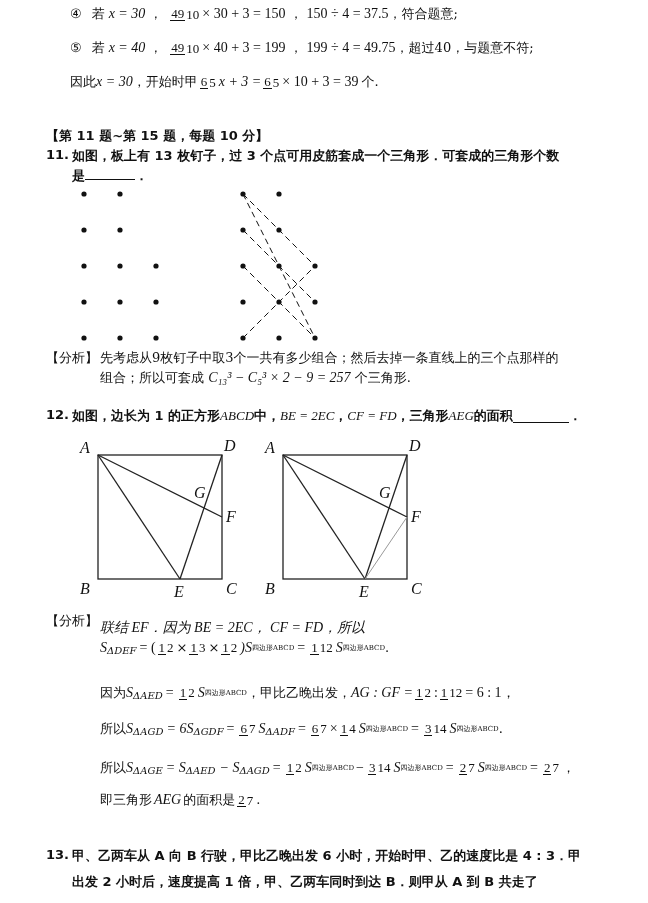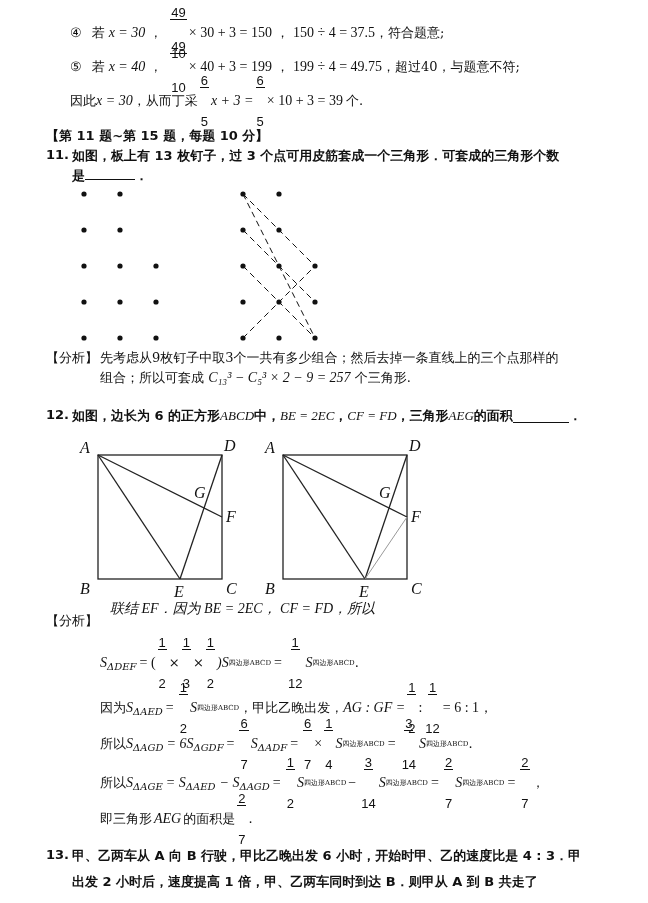--- a/index.html
+++ b/index.html
@@ -3,22 +3,22 @@
 <meta charset="utf-8">
 <style>
   html, body { margin: 0; padding: 0; background: #ffffff; }
   body { width: 648px; height: 903px; position: relative; overflow: hidden;
          font-family: "DejaVu Serif", "Liberation Serif", serif; color: #111; }
   .abs { position: absolute; white-space: nowrap; }
   .t { font-size: 13px; line-height: 16px; }
   .b { font-weight: bold; font-family: "DejaVu Sans", "Liberation Sans", sans-serif; font-size: 13px; }
   .m { font-family: "Liberation Serif", serif; font-size: 14px; }
   .i { font-style: italic; font-family: "Liberation Serif", serif; }
-  .frac { display: inline-flex; flex-direction: column; align-items: center; vertical-align: middle;
-          font-family: Liberation Sans, sans-serif; font-size: 13px; line-height: 13px; margin: 0 2px; gap: 27px; }
+  .frac { display: inline-flex; flex-direction: row; align-items: center; vertical-align: middle;
+          font-family: Liberation Serif, serif; font-size: 13px; line-height: 13px; margin: 0 2px; }
   .frac .num { border-bottom: 1px solid #111; padding: 0 1px; }
   .frac .den { padding: 0 1px; }
   .sub { font-size: 10px; vertical-align: -3px; font-style: italic; margin-top: 7px; }
   .sub-cn { font-size: 7px; vertical-align: -3px; }
   .row { display: flex; align-items: center; }
   .blank { display: inline-block; border-bottom: 1px solid #111; height: 12px; vertical-align: baseline; }
   svg text { font-family: "Liberation Serif", serif; font-style: italic; font-size: 16px; fill: #111; }
 </style>
 </head>
 <body>
@@ -49,21 +49,21 @@
     </span>
   <span class="m">× 40 + 3 = 199</span>
   <span style="margin:0 4px;">，</span>
   <span class="m">199 ÷ 4 = 49.75</span>
   <span>，超过40，与题意不符;</span>
 </div>
 
 <div class="abs row t" style="left:70px; top:74px;">
   <span>因此</span>
   <span class="i m">x = 30</span>
-  <span>，从而丁采</span>
+  <span>，开始时甲</span>
   <span class="frac">
       <span class="num">6</span>
       <span class="den">5</span>
     </span>
   <span class="i m">x + 3 =</span>
   <span class="frac">
       <span class="num">6</span>
       <span class="den">5</span>
     </span>
   <span class="m">× 10 + 3 = 39</span>
@@ -121,21 +121,21 @@
 <div class="abs t" style="left:46px; top:350px;">【分析】</div>
 <div class="abs t" style="left:100px; top:350px;">先考虑从9枚钉子中取3个一共有多少组合；然后去掉一条直线上的三个点那样的</div>
 <div class="abs t" style="left:100px; top:370px;">
   <span>组合；所以可套成</span>
   <span class="i m">C₁₃³ − C₅³ × 2 − 9 = 257</span>
   <span>个三角形.</span>
 </div>
 
 <div class="abs b" style="left:46px; top:407px;">12.</div>
 <div class="abs b row" style="left:72px; top:407px;">
-  <span>如图，边长为 6 的正方形</span>
+  <span>如图，边长为 1 的正方形</span>
   <span class="i" style="font-weight:normal;">ABCD</span>
   <span>中，</span>
   <span class="i" style="font-weight:normal;">BE = 2EC</span>
   <span>，</span>
   <span class="i" style="font-weight:normal;">CF = FD</span>
   <span>，三角形</span>
   <span class="i" style="font-weight:normal;">AEG</span>
   <span>的面积</span>
   <span class="blank" style="width:56px;"></span>
   <span>．</span>
@@ -167,21 +167,21 @@
   <text x="265" y="453">A</text>
   <text x="409" y="451">D</text>
   <text x="265" y="594">B</text>
   <text x="411" y="594">C</text>
   <text x="359" y="597">E</text>
   <text x="411" y="522">F</text>
   <text x="379" y="498">G</text>
 </svg>
 
 <div class="abs t" style="left:46px; top:613px;">【分析】</div>
-<div class="abs t" style="left:100px; top:601px;margin-left:10px;">
+<div class="abs t" style="left:100px; top:620px;">
   <span class="i m">联结 EF．因为 BE = 2EC， CF = FD，所以</span>
 </div>
 
 <div class="abs row t" style="left:100px; top:636px;">
   <span class="i m">S</span><span class="sub">ΔDEF</span>
   <span class="m" style="margin-left:3px;">= (</span>
   <span class="frac">
       <span class="num">1</span>
       <span class="den">2</span>
     </span>×

